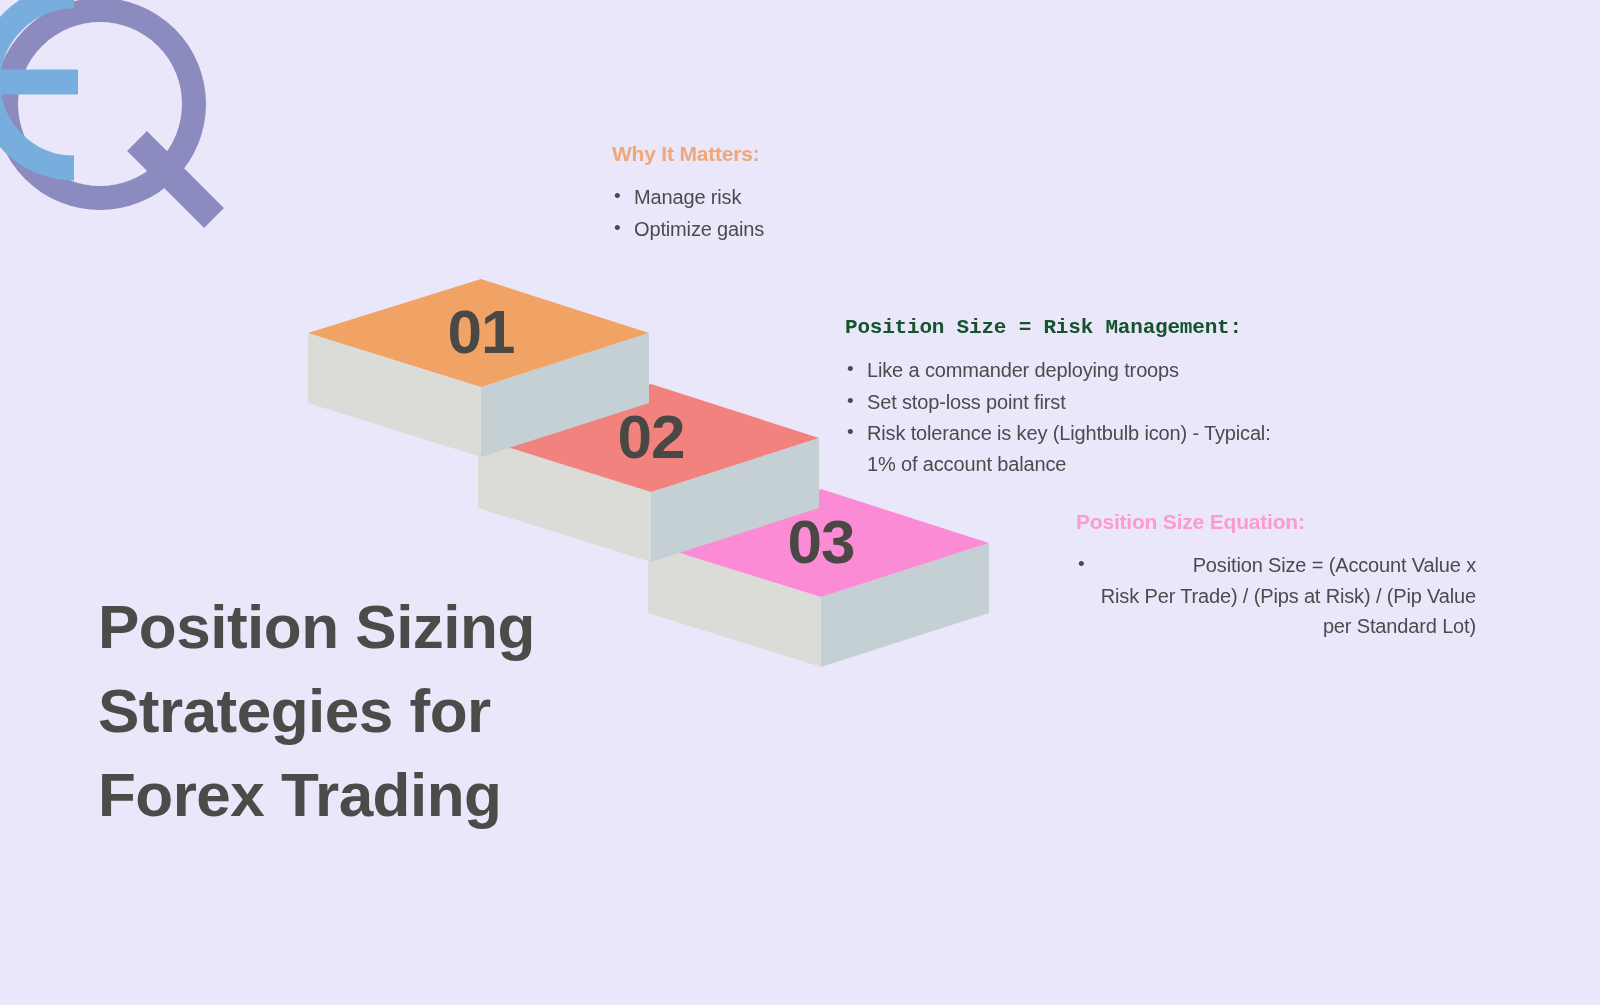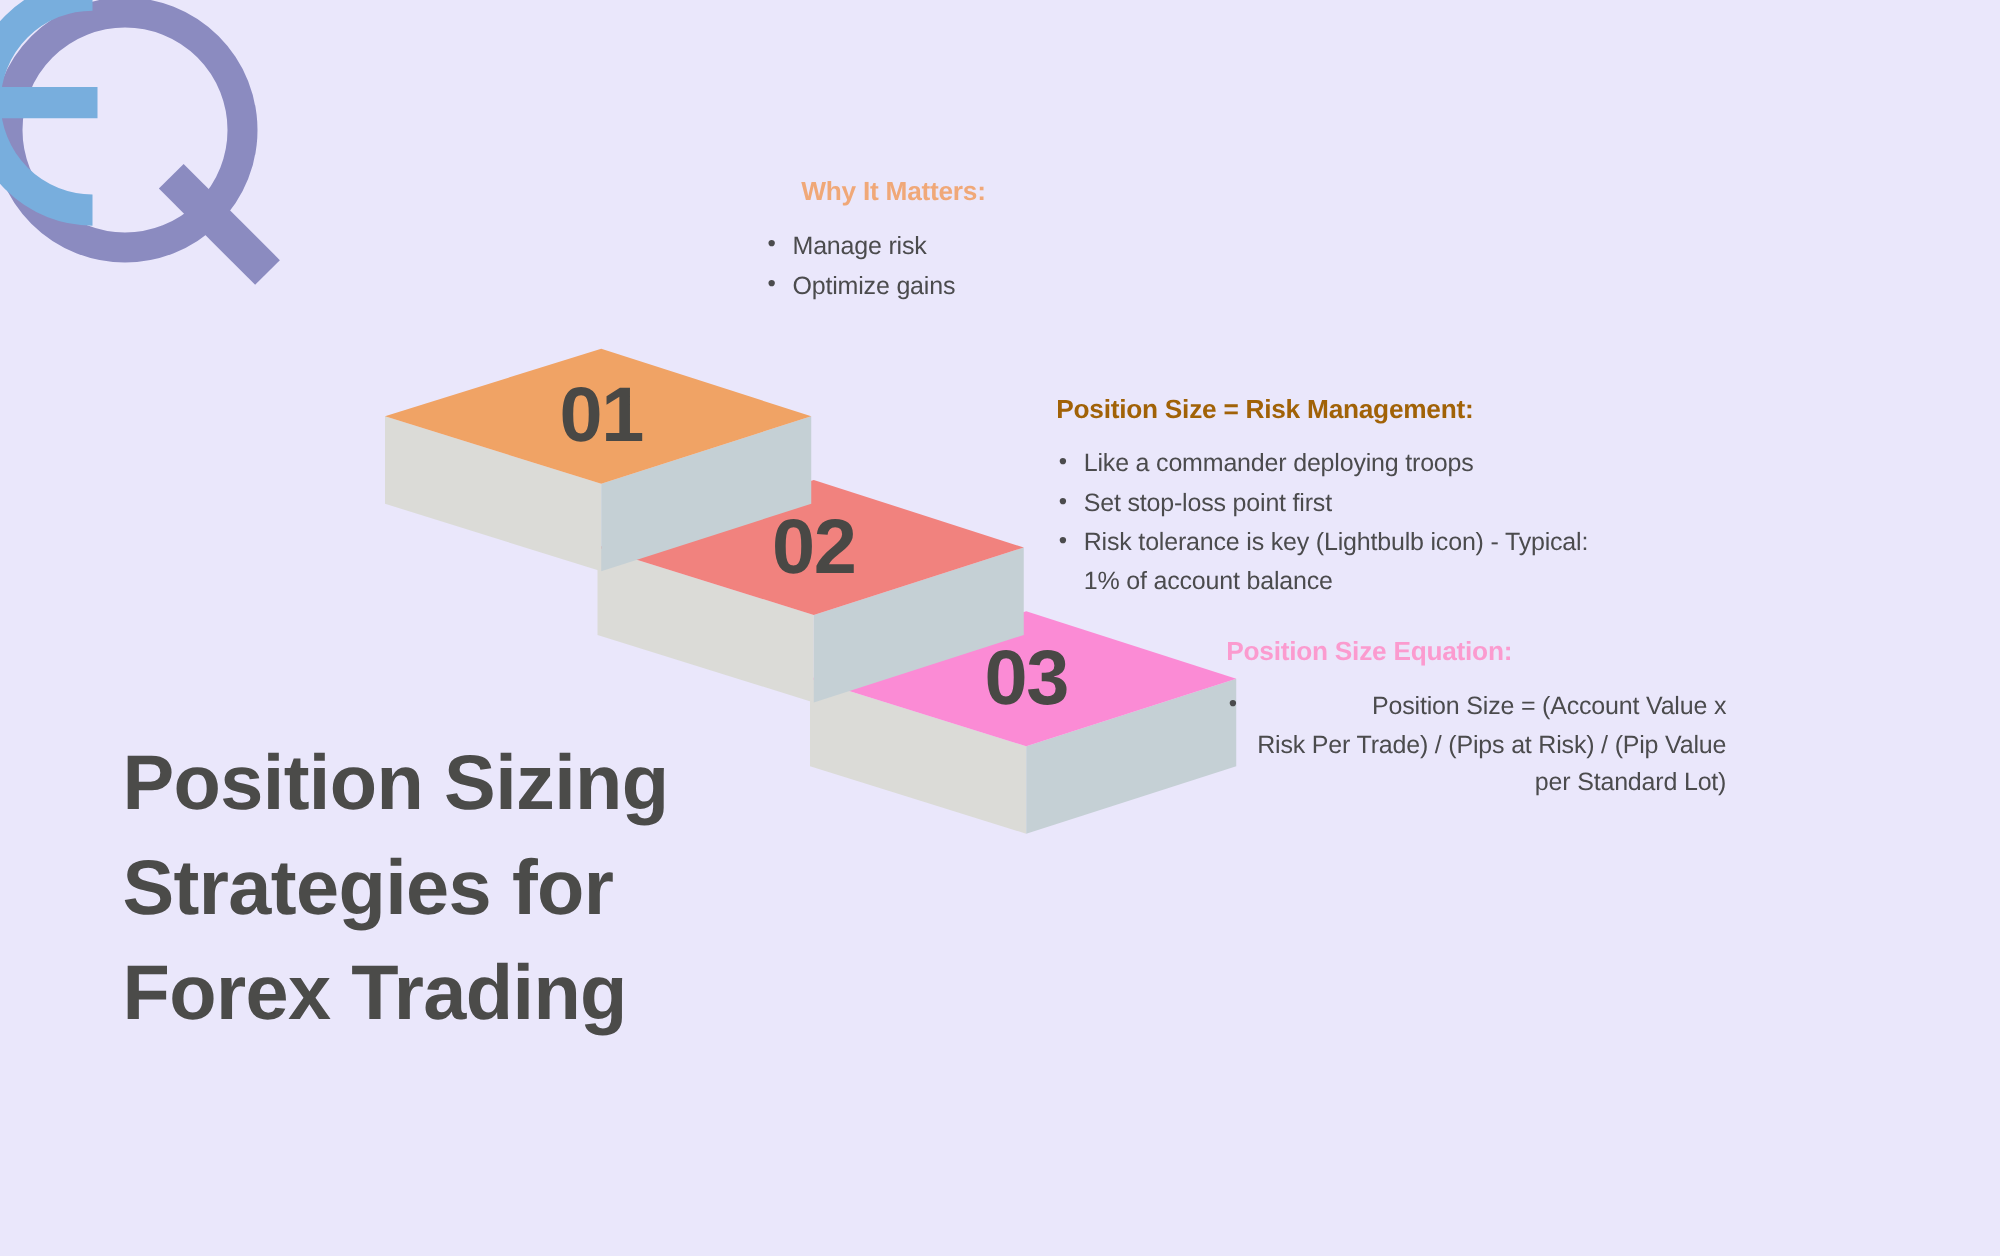--- a/index.html
+++ b/index.html
@@ -47,26 +47,26 @@
     content:"\2022";
     position:absolute;
     left:2px;
     top:-1px;
     font-size:19px;
     color:#4b4b4d;
   }
   .block li .cont { display:block; padding-left:0; }
 
   #blk-why      { left:612px; top:142px; width:330px; }
-  #blk-why h3   { color:#f0a878;margin-left:29px; }
+  #blk-why h3   { color:#f0a878; }
 
   #blk-risk     { left:845px; top:316px; width:560px; }
-  #blk-risk h3  { color:#a16207; }
+  #blk-risk h3  { color:#14532d;font-family:Liberation Mono, monospace; }
 
-  #blk-eq       { left:981px; top:510px; width:400px; }
+  #blk-eq       { left:1076px; top:510px; width:400px; }
   #blk-eq h3    { color:#fb9bcf; }
   #blk-eq ul    { margin-top:2px;text-align:right; }
 
   
   .title {
     position:absolute;
     left:98px; top:585px;
     width:560px;
     font-size:62px;
     font-weight:bold;

